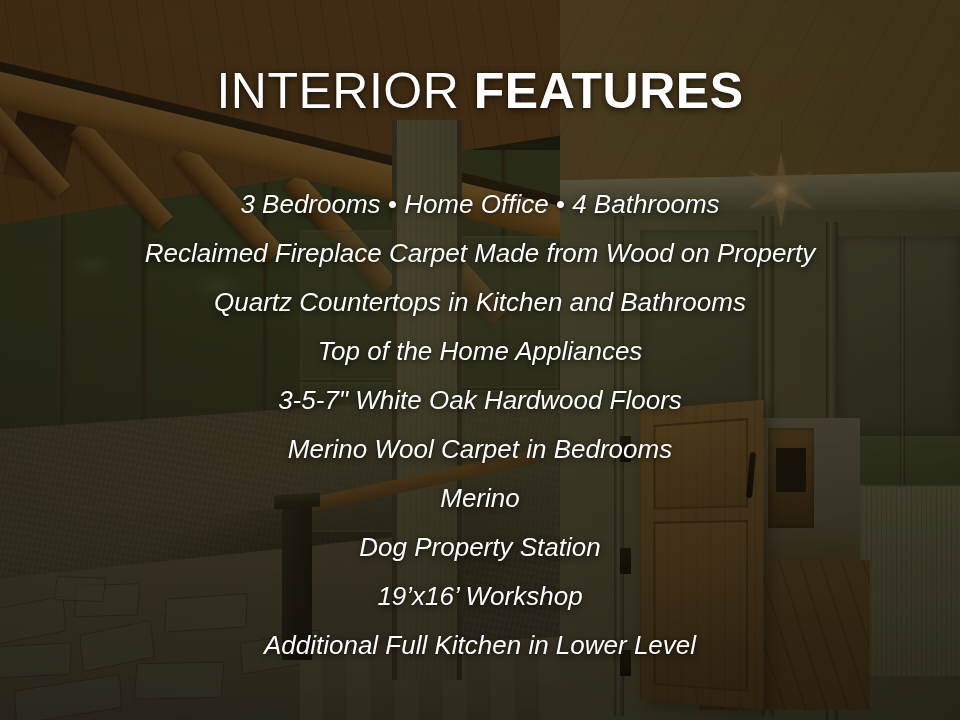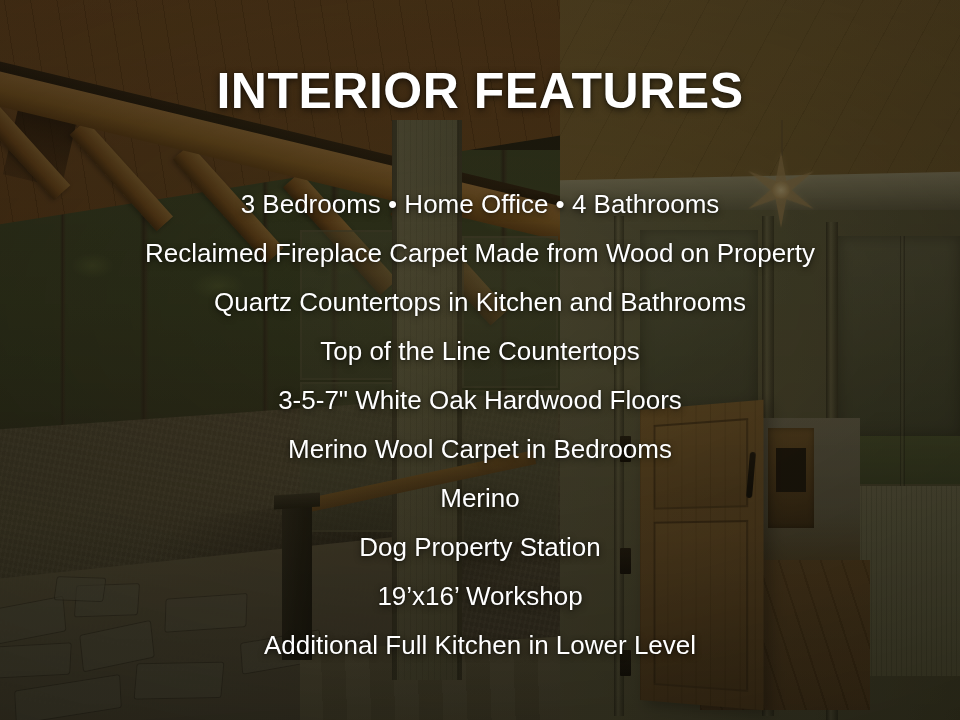--- a/index.html
+++ b/index.html
@@ -338,30 +338,31 @@
   }
   .headline {
     margin-top: 66px;
     font-size: 50px;
     line-height: 1;
     letter-spacing: 0.5px;
     color: #ffffff;
     text-shadow: 0 2px 7px rgba(0,0,0,.60), 0 0 2px rgba(0,0,0,.5);
     white-space: nowrap;
   }
-  .headline .light { font-weight: 700; }
+  .headline .light { font-weight: 400; }
   .headline .bold  { font-weight: 700; }
 
   .feature-list {
     margin: 6px;
     padding: 0;
     list-style: none;
     margin-top: 30px;
     width: 100%;
     text-align: center;
+    font-style: italic;
   }
   .feature-list li {
     font-size: 26px;
     line-height: 49px;
     font-weight: 400;
     color: #ffffff;
     text-shadow: 0 2px 6px rgba(0,0,0,.62), 0 0 2px rgba(0,0,0,.45);
     white-space: nowrap;
   }
 </style>
@@ -467,21 +468,21 @@
 
     <h1 class="headline">
       <span class="light">INTERIOR</span>
       <span class="bold">FEATURES</span>
     </h1>
 
     <ul class="feature-list">
       <li>3 Bedrooms • Home Office • 4 Bathrooms</li>
       <li>Reclaimed Fireplace Carpet Made from Wood on Property</li>
       <li>Quartz Countertops in Kitchen and Bathrooms</li>
-      <li>Top of the Line Countertops</li>
+      <li>Top of the Home Appliances</li>
       <li>3-5-7" White Oak Hardwood Floors</li>
       <li>Merino Wool Carpet in Bedrooms</li>
       <li>Merino</li>
       <li>Dog Property Station</li>
       <li>19’x16’ Workshop</li>
       <li>Additional Full Kitchen in Lower Level</li>
     </ul>
 
   </div>
 </div>

